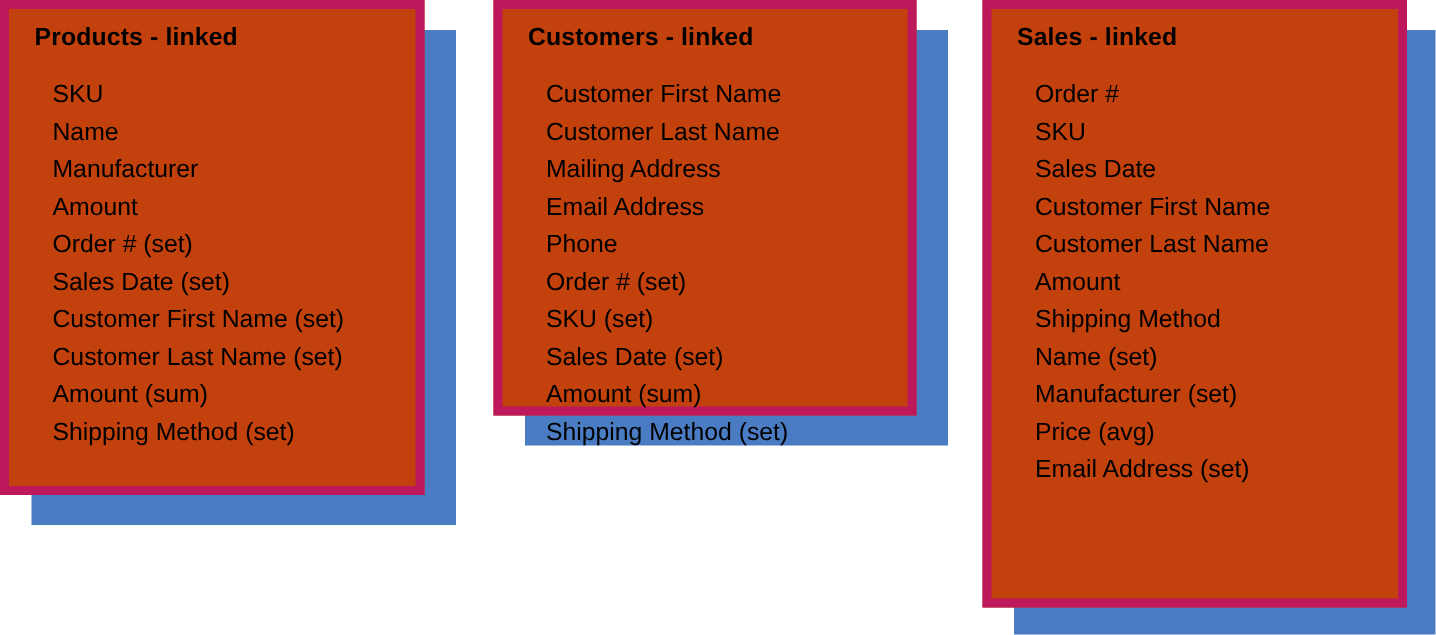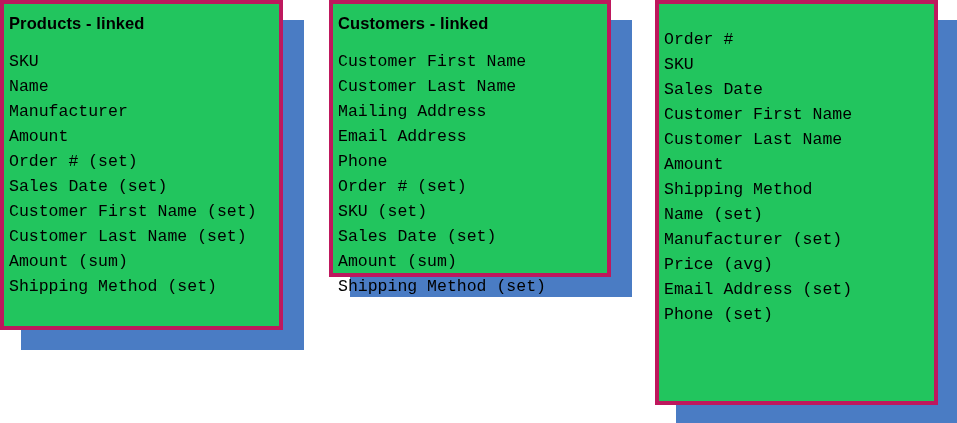--- a/index.html
+++ b/index.html
@@ -37,41 +37,40 @@
     z-index: 1;
   }
 
   .card {
     position: absolute;
     left: 0;
     top: 0;
     width: 100%;
     height: 100%;
     box-sizing: border-box;
-    background: #22c55e;
-    border: 4px solid #be185d;
+    background: #c2410c;
+    border: 6px solid #be185d;
     z-index: 2;
-    padding: 8px 0 0 5px;
+    padding: 8px 0 0 17px;
   }
 
   .card-title {
     font-size: 16.5px;
     font-weight: bold;
     color: #000000;
     line-height: 22px;
     letter-spacing: 0.1px;
     white-space: nowrap;
   }
 
   .field-list {
     list-style: none;
-    margin: 0;
+    margin: 12px;
     padding: 0;
     margin-top: 15px;
-    font-family: Liberation Mono, monospace;
   }
 
   .field-item {
     font-size: 16.5px;
     font-weight: normal;
     color: #000000;
     line-height: 25px;
     white-space: nowrap;
   }
 
@@ -119,30 +118,30 @@
         <li class="field-item">Sales Date (set)</li>
         <li class="field-item">Amount (sum)</li>
         <li class="field-item">Shipping Method (set)</li>
       </ul>
     </div>
   </div>
 
   <div class="card-group" id="card-sales">
     <div class="card-shadow"></div>
     <div class="card">
+      <div class="card-title">Sales - linked</div>
       <ul class="field-list">
         <li class="field-item">Order #</li>
         <li class="field-item">SKU</li>
         <li class="field-item">Sales Date</li>
         <li class="field-item">Customer First Name</li>
         <li class="field-item">Customer Last Name</li>
         <li class="field-item">Amount</li>
         <li class="field-item">Shipping Method</li>
         <li class="field-item">Name (set)</li>
         <li class="field-item">Manufacturer (set)</li>
         <li class="field-item">Price (avg)</li>
         <li class="field-item">Email Address (set)</li>
-        <li class="field-item">Phone (set)</li>
       </ul>
     </div>
   </div>
 
 </div>
 
 </body></html>

